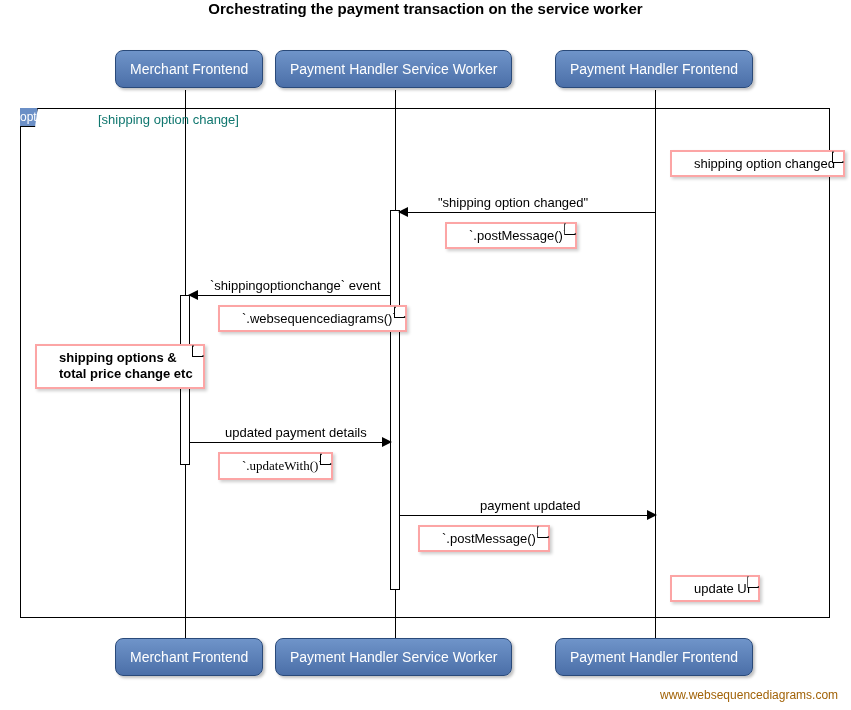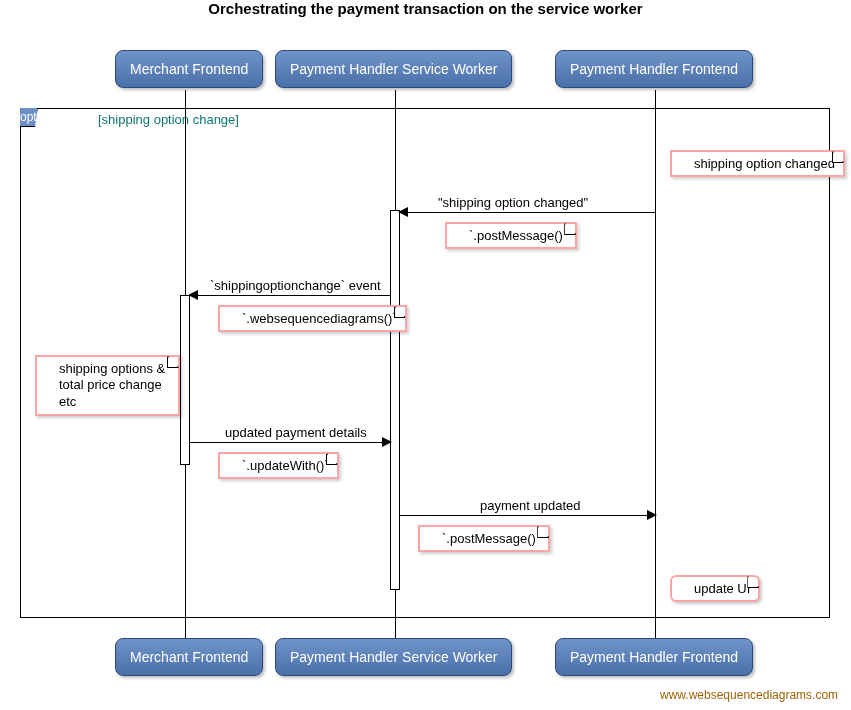--- a/index.html
+++ b/index.html
@@ -149,31 +149,31 @@
 <div class="arrow-label" style="left:438px; top:195px;">"shipping option changed"</div>
 <div class="arrow-line" style="left:400px; top:212px; width:255px;"></div>
 <div class="arrow-head-left" style="left:398px; top:207px;"></div>
 <div class="note" style="left:445px; top:222px;">`.postMessage()`</div>
 
 <div class="arrow-label" style="left:210px; top:278px;">`shippingoptionchange` event</div>
 <div class="arrow-line" style="left:190px; top:295px; width:200px;"></div>
 <div class="arrow-head-left" style="left:188px; top:290px;"></div>
 <div class="note" style="left:218px; top:305px;">`.websequencediagrams()`</div>
 
-<div class="note note-multi" style="left:35px; top:355px; width:145px;">shipping options &amp; total price change etc</div>
+<div class="note note-multi" style="left:35px; top:344px; width:170px;font-weight:bold;">shipping options &amp; total price change etc</div>
 
 <div class="arrow-label" style="left:225px; top:425px;text-align:right;">updated payment details</div>
 <div class="arrow-line" style="left:190px; top:442px; width:200px;"></div>
 <div class="arrow-head-right" style="left:382px; top:437px;"></div>
-<div class="note" style="left:218px; top:452px;">`.updateWith()`</div>
+<div class="note" style="left:218px; top:452px;font-family:Liberation Serif, serif;">`.updateWith()`</div>
 
 <div class="arrow-label" style="left:480px; top:498px;">payment updated</div>
 <div class="arrow-line" style="left:400px; top:515px; width:255px;"></div>
 <div class="arrow-head-right" style="left:647px; top:510px;"></div>
 <div class="note" style="left:418px; top:525px;">`.postMessage()`</div>
 
-<div class="note" style="left:670px; top:575px;border-radius:6px;">update UI</div>
+<div class="note" style="left:670px; top:575px;">update UI</div>
 
 <div class="participant" style="left:115px; top:638px;">Merchant Frontend</div>
 <div class="participant" style="left:275px; top:638px;">Payment Handler Service Worker</div>
 <div class="participant" style="left:555px; top:638px;">Payment Handler Frontend</div>
 
 <div class="attribution" style="left:660px; top:688px;">www.websequencediagrams.com</div>
 
 </body></html>

